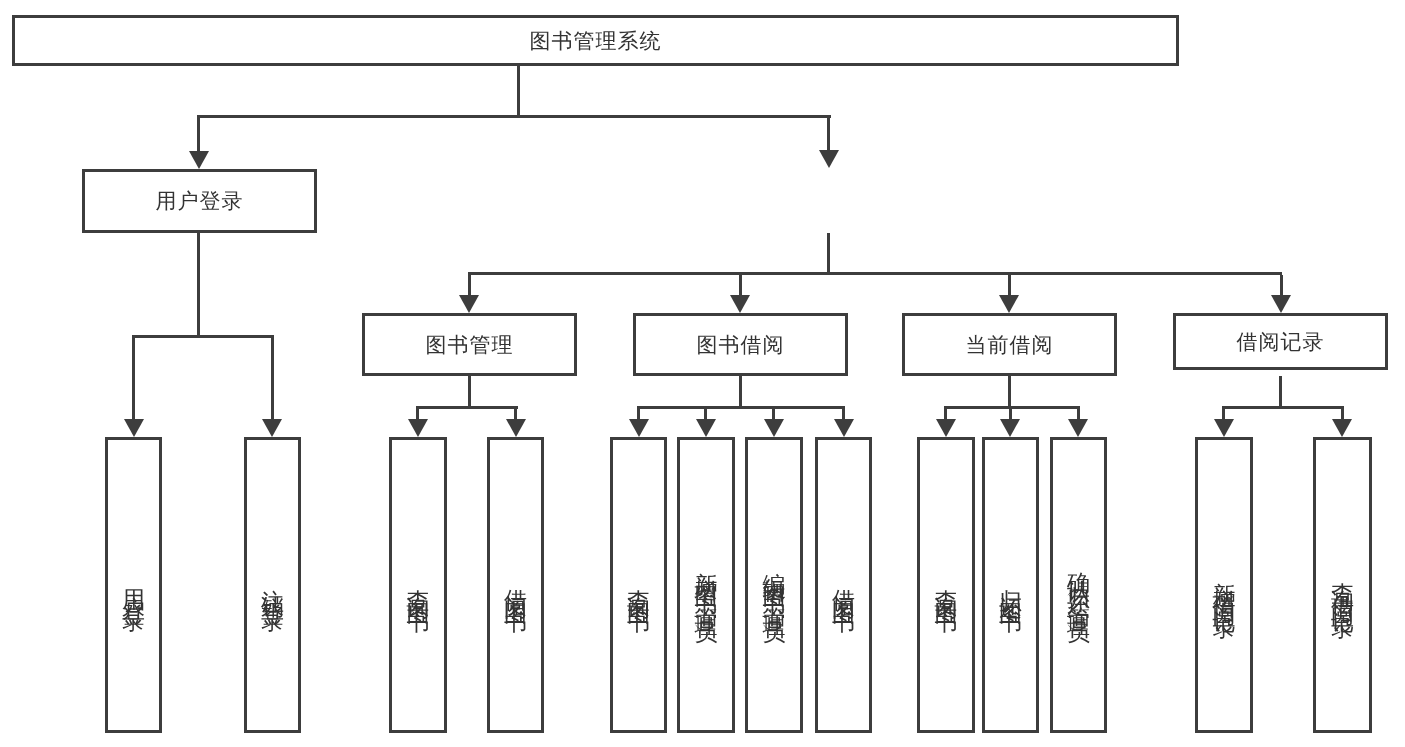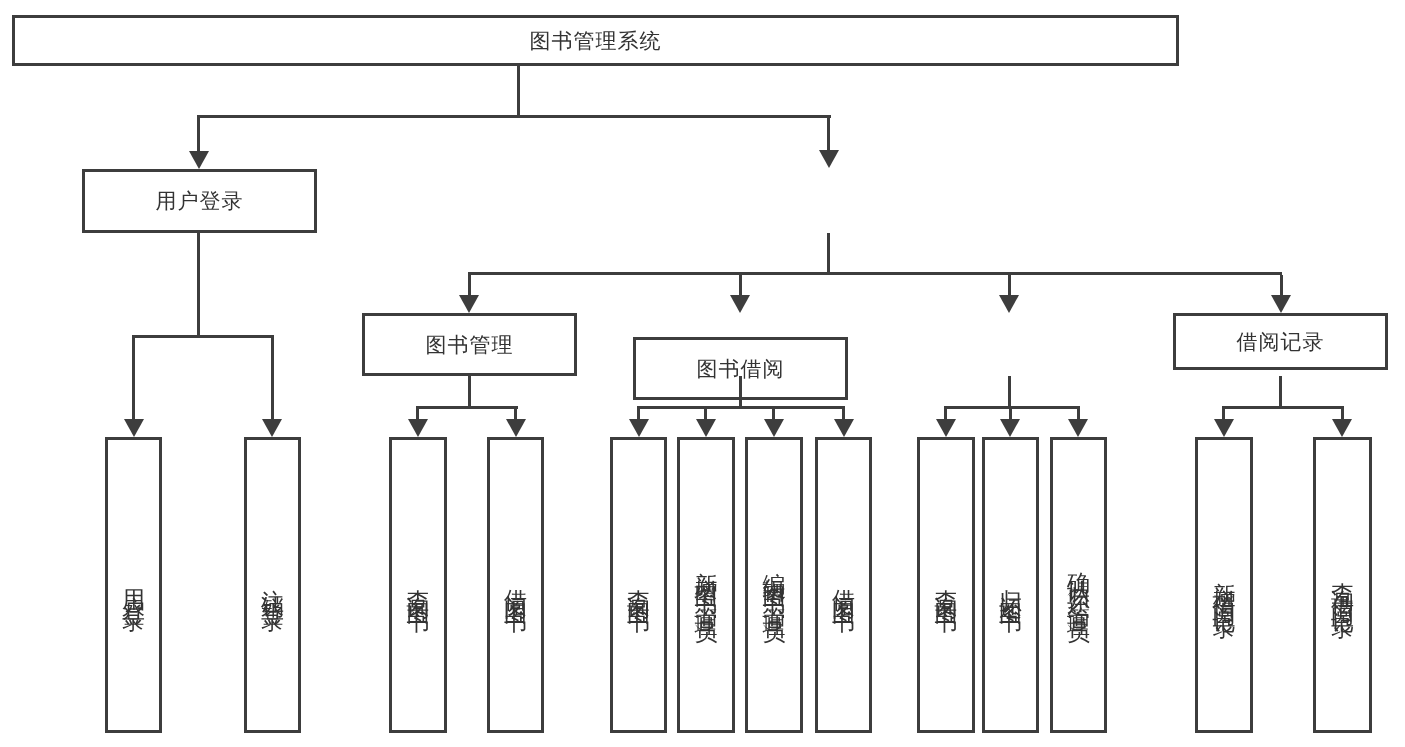--- a/index.html
+++ b/index.html
@@ -62,22 +62,25 @@
   <div class="ln" style="left:739px;top:275px;width:3px;height:22px;"></div>
   <div class="tri" style="left:730px;top:295px;"></div>
   <div class="ln" style="left:1008px;top:275px;width:3px;height:22px;"></div>
   <div class="tri" style="left:999px;top:295px;"></div>
   <div class="ln" style="left:1280px;top:275px;width:3px;height:22px;"></div>
   <div class="tri" style="left:1271px;top:295px;"></div>
 
   <div class="box h" style="left:362px;top:313px;width:215px;height:63px;">
     <span>图书管理</span>
   </div>
-  <div class="box h" style="left:633px;top:313px;width:215px;height:63px;margin-top:24px;">
+  <div class="box h" style="left:633px;top:313px;width:215px;height:63px;">
     <span>图书借阅</span>
+  </div>
+  <div class="box h" style="left:902px;top:313px;width:215px;height:63px;">
+    <span>当前借阅</span>
   </div>
   <div class="box h" style="left:1173px;top:313px;width:215px;height:57px;">
     <span>借阅记录</span>
   </div>
 
   <div class="ln" style="left:468px;top:376px;width:3px;height:30px;"></div>
   <div class="ln" style="left:416px;top:406px;width:102px;height:3px;"></div>
   <div class="ln" style="left:416px;top:409px;width:3px;height:12px;"></div>
   <div class="tri" style="left:408px;top:419px;"></div>
   <div class="ln" style="left:514px;top:409px;width:3px;height:12px;"></div>

